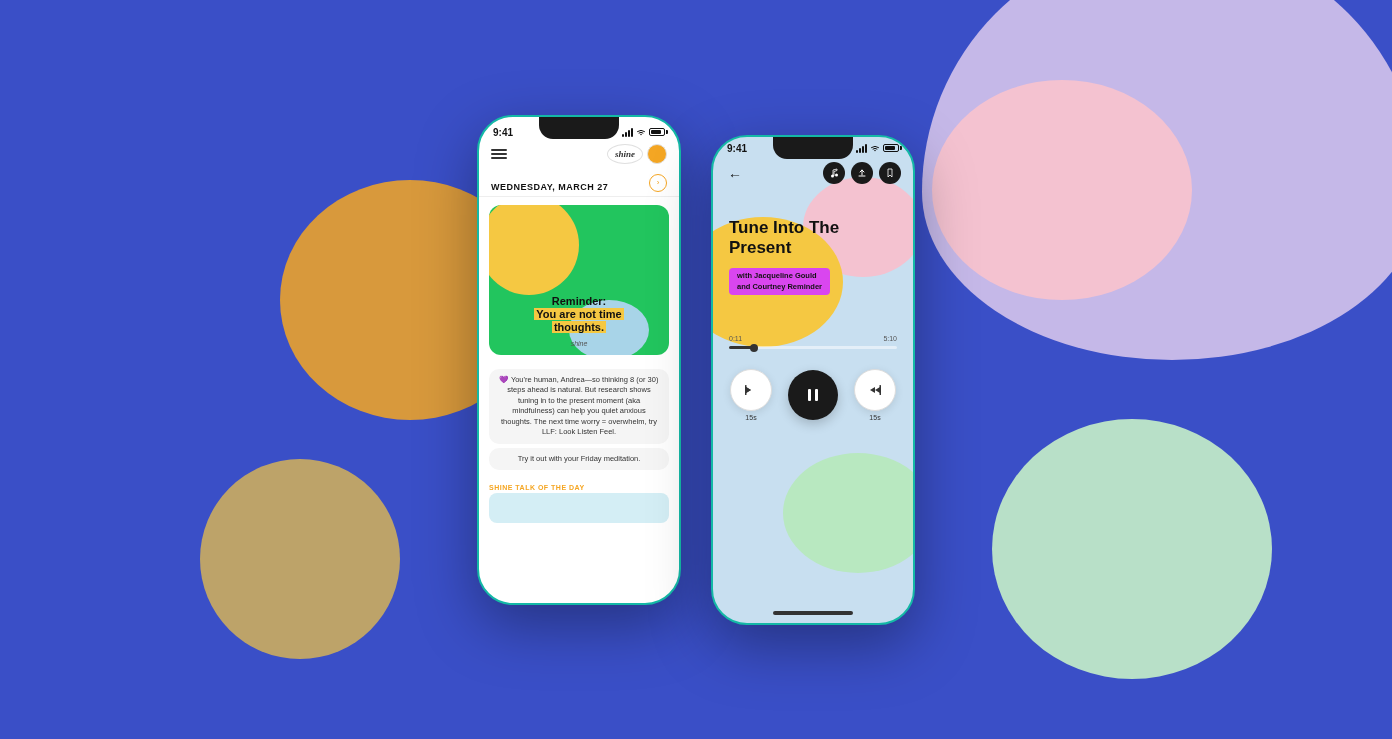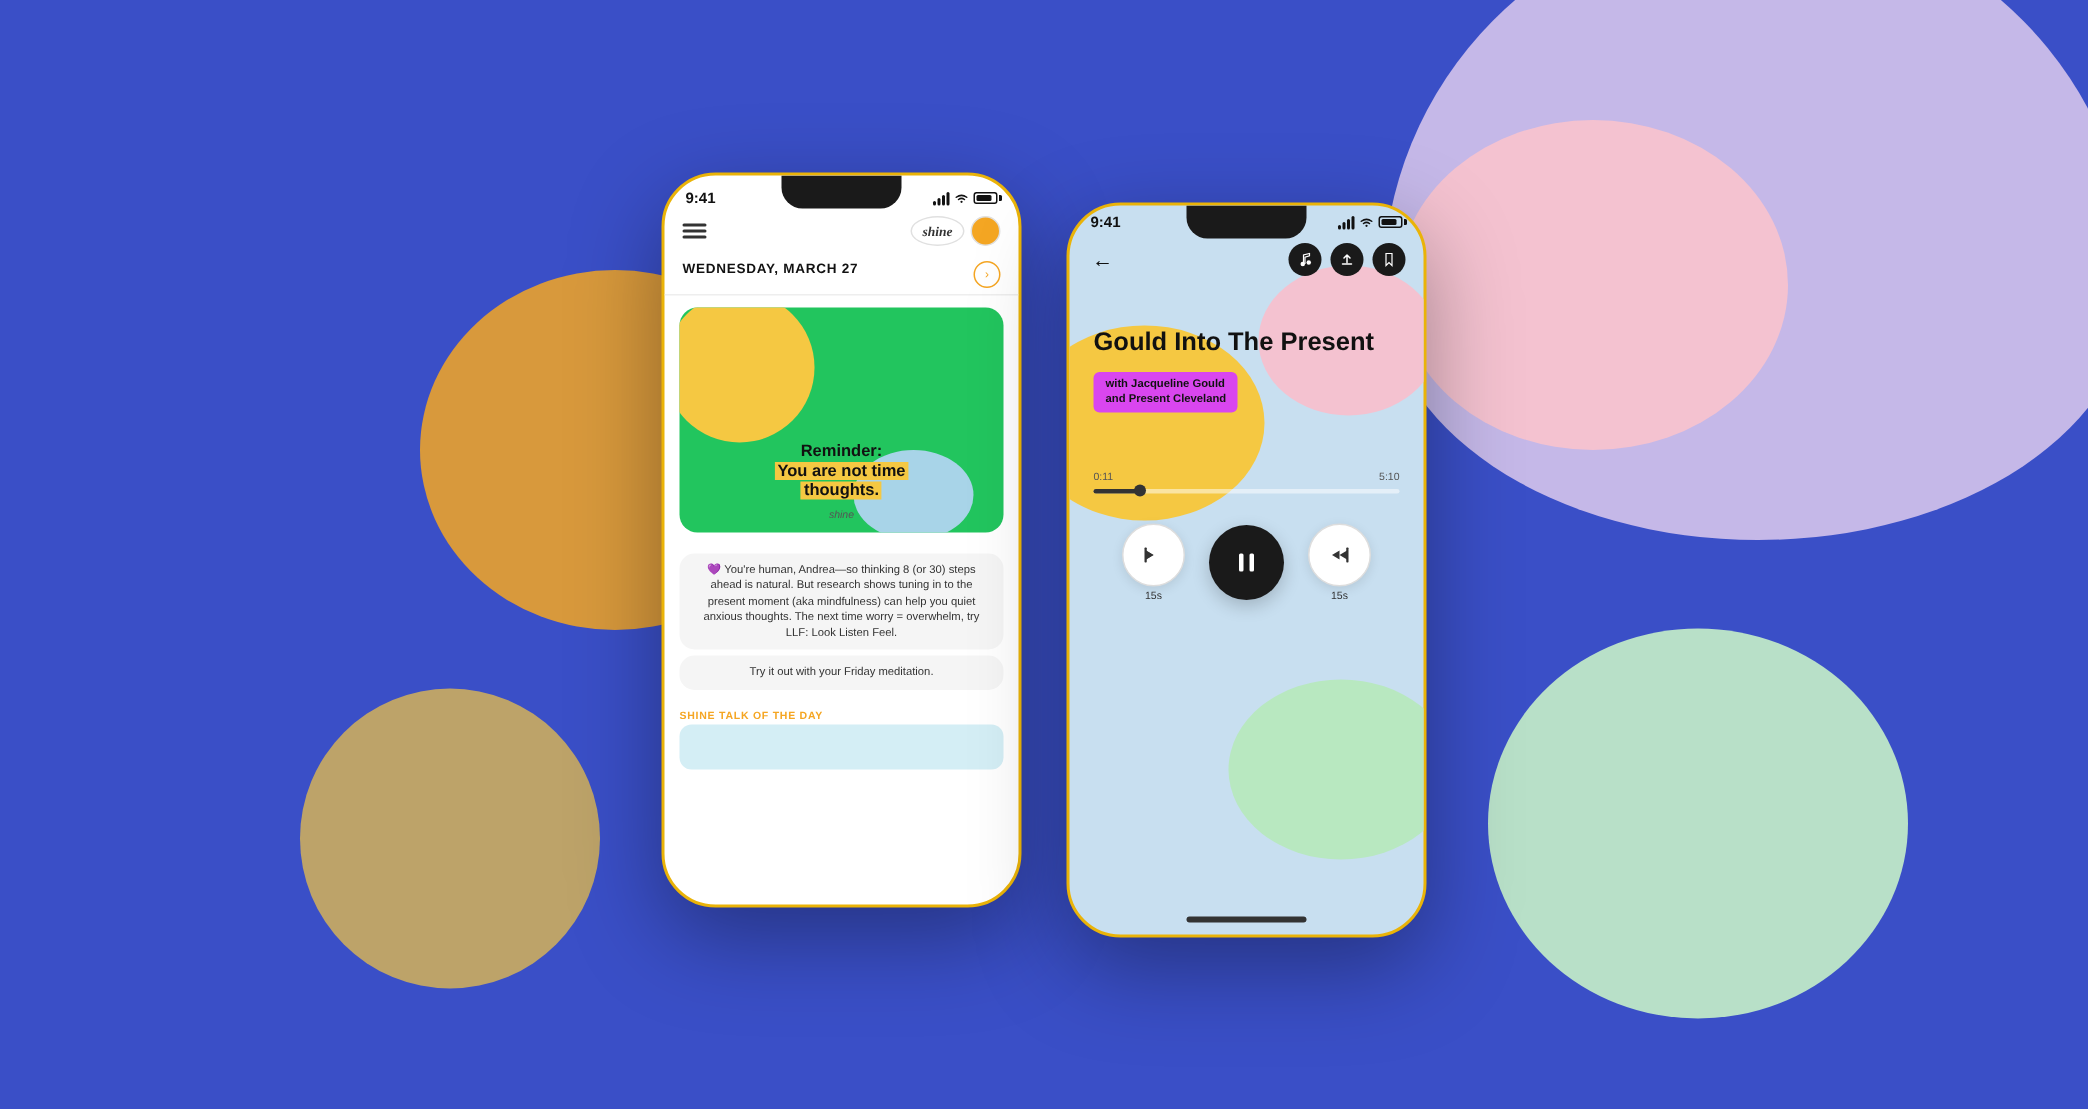--- a/index.html
+++ b/index.html
@@ -56,25 +56,25 @@
       top: 50%;
       left: 50%;
       transform: translate(-50%, -50%);
       display: flex;
       gap: 30px;
       align-items: center;
     }
 
     
     .phone {
-      width: 240px;
+      width: 204px;
       height: 490px;
       background: #fff;
       border-radius: 36px;
-      border: 2px solid #eab308;
+      border: 2px solid #14b8a6;
       overflow: hidden;
       position: relative;
       box-shadow: 0 20px 60px rgba(0,0,0,0.35);
     }
 
     .phone-notch {
       width: 80px;
       height: 22px;
       background: #1a1a1a;
       border-radius: 0 0 14px 14px;
@@ -166,21 +166,21 @@
     .avatar-small {
       width: 20px; height: 20px;
       background: #f4a623;
       border-radius: 50%;
       border: 1.5px solid #e0e0e0;
     }
 
     .date-row {
       display: flex;
       justify-content: space-between;
-      align-items: flex-start;
+      align-items: flex-end;
       padding: 6px 12px 4px;
       border-bottom: 1px solid #eee;
     }
     .date-text {
       font-size: 9px;
       font-weight: 800;
       letter-spacing: 0.5px;
       color: #111;
     }
     .date-chevron {
@@ -601,24 +601,24 @@
           </div>
           <div class="action-btn">
             <svg width="10" height="10" viewBox="0 0 10 10">
               <path d="M3 1h4v8l-2-2-2 2z" stroke="white" stroke-width="0.8" fill="none"></path>
             </svg>
           </div>
         </div>
       </div>
 
       <div class="player-title-area">
-        <div class="player-title">Gould Into The Present</div>
+        <div class="player-title">Tune Into The Present</div>
         <div class="player-subtitle-badge">
           <span>with Jacqueline Gould</span><br>
-          <span>and Present Cleveland</span>
+          <span>and Courtney Reminder</span>
         </div>
       </div>
 
       <div class="progress-area">
         <div class="progress-times">
           <span>0:11</span>
           <span>5:10</span>
         </div>
         <div class="progress-bar-track">
           <div class="progress-bar-fill"></div>

